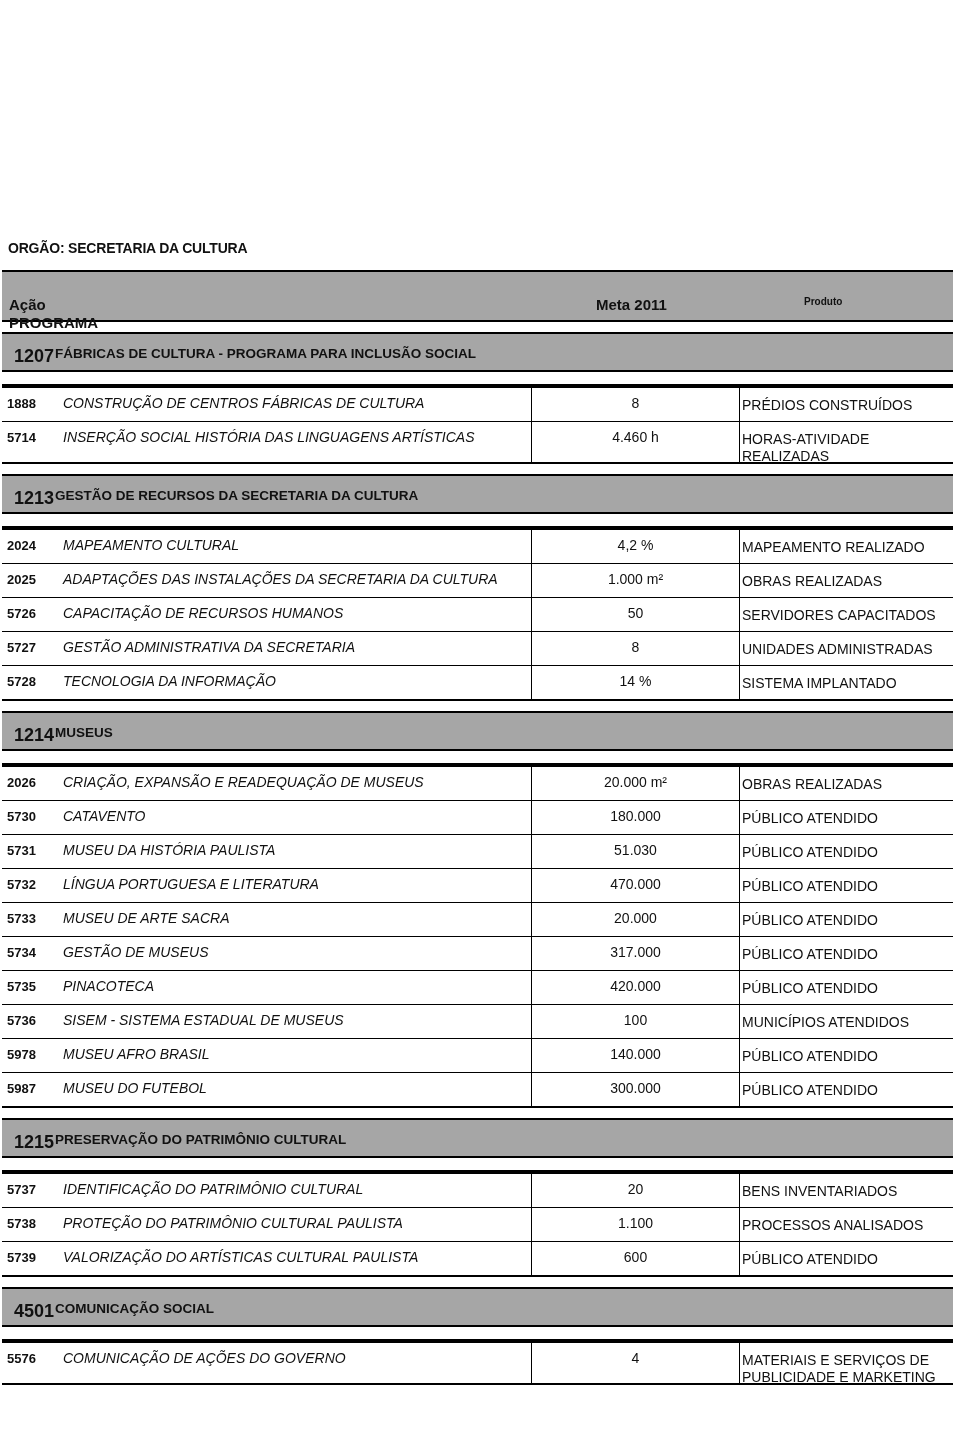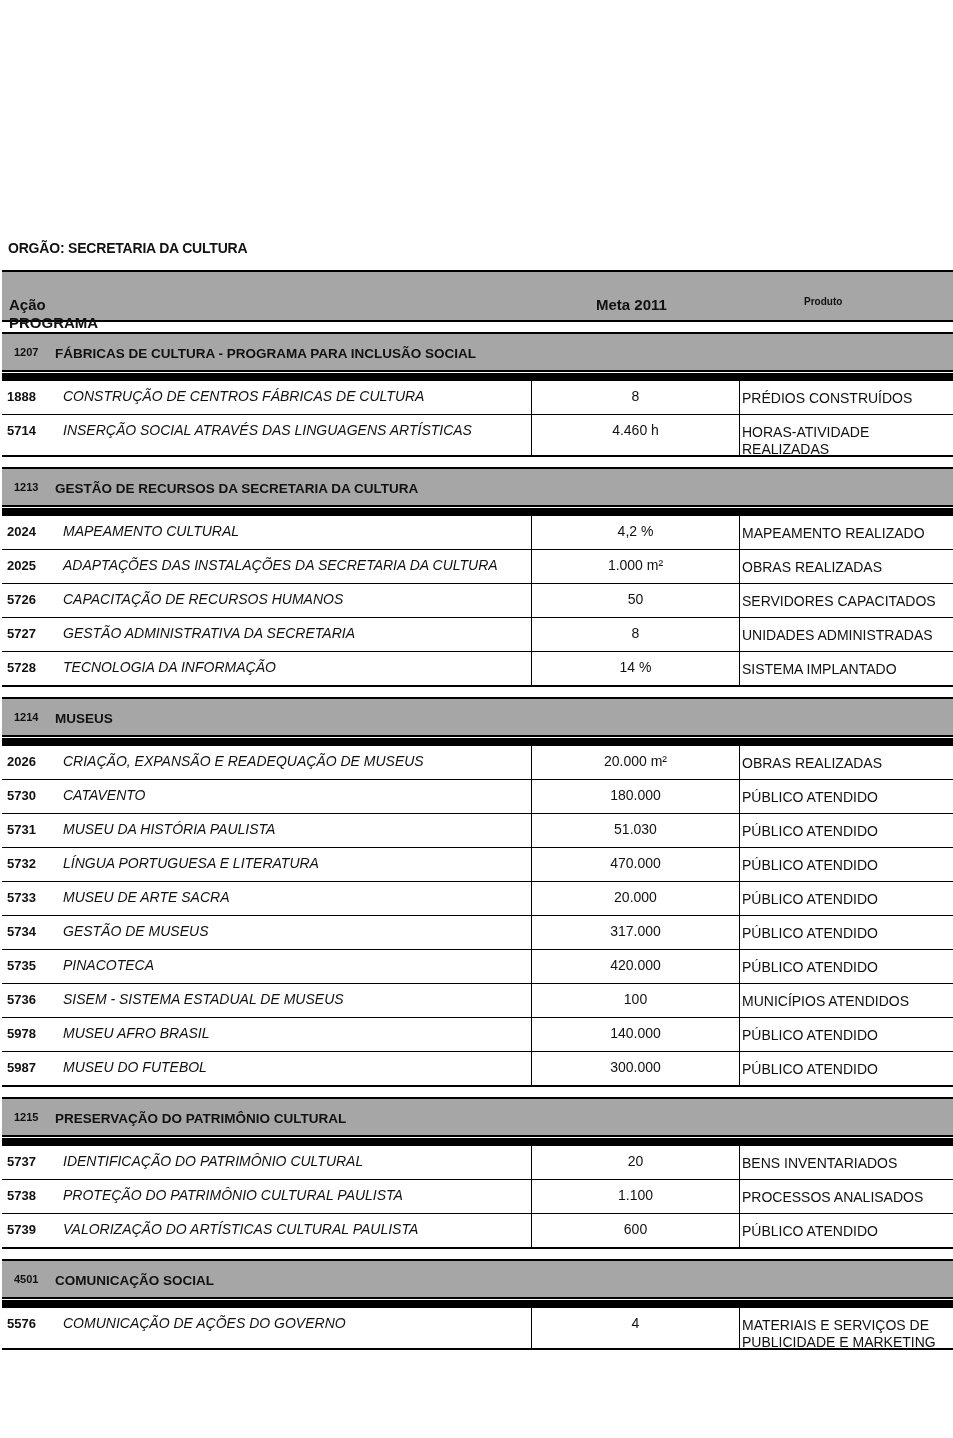--- a/index.html
+++ b/index.html
@@ -72,33 +72,33 @@
       background: #a6a6a6;
       border-top: 2px solid #000;
       border-bottom: 2px solid #000;
       height: 36px;
       position: relative;
     }
     .program-row .p-code {
       position: absolute;
       left: 12px;
       top: 12px;
-      font-size: 11px;
+      font-size: 18px;
       font-weight: bold;
     }
     .program-row .p-name {
       position: absolute;
       left: 53px;
       top: 12px;
       font-size: 13.5px;
       font-weight: bold;
     }
     .actions {
-      margin-top: 1px;
-      border-top: 8px solid #000000;
+      margin-top: 12px;
+      border-top: 4px solid #000000;
     }
     .action-row {
       position: relative;
       height: 33px;
       border-bottom: 1px solid #000;
     }
     .action-row.tall {
       height: 40px;
     }
     .action-row:last-child {
@@ -168,21 +168,21 @@
           <div class="action-row">
     <span class="a-code">1888</span>
     <span class="a-name">CONSTRUÇÃO DE CENTROS FÁBRICAS DE CULTURA</span>
     <div class="a-meta-cell">
       <span class="a-meta">8</span>
     </div>
     <span class="a-produto">PRÉDIOS CONSTRUÍDOS</span>
   </div>
           <div class="action-row tall">
     <span class="a-code">5714</span>
-    <span class="a-name">INSERÇÃO SOCIAL ATRAVÉS DAS LINGUAGENS ARTÍSTICAS</span>
+    <span class="a-name">INSERÇÃO SOCIAL HISTÓRIA DAS LINGUAGENS ARTÍSTICAS</span>
     <div class="a-meta-cell">
       <span class="a-meta">4.460 h</span>
     </div>
     <span class="a-produto">HORAS-ATIVIDADE REALIZADAS</span>
   </div>
         </div>
   </div>
       <div class="program">
     <div class="program-row">
       <span class="p-code">1213</span>

